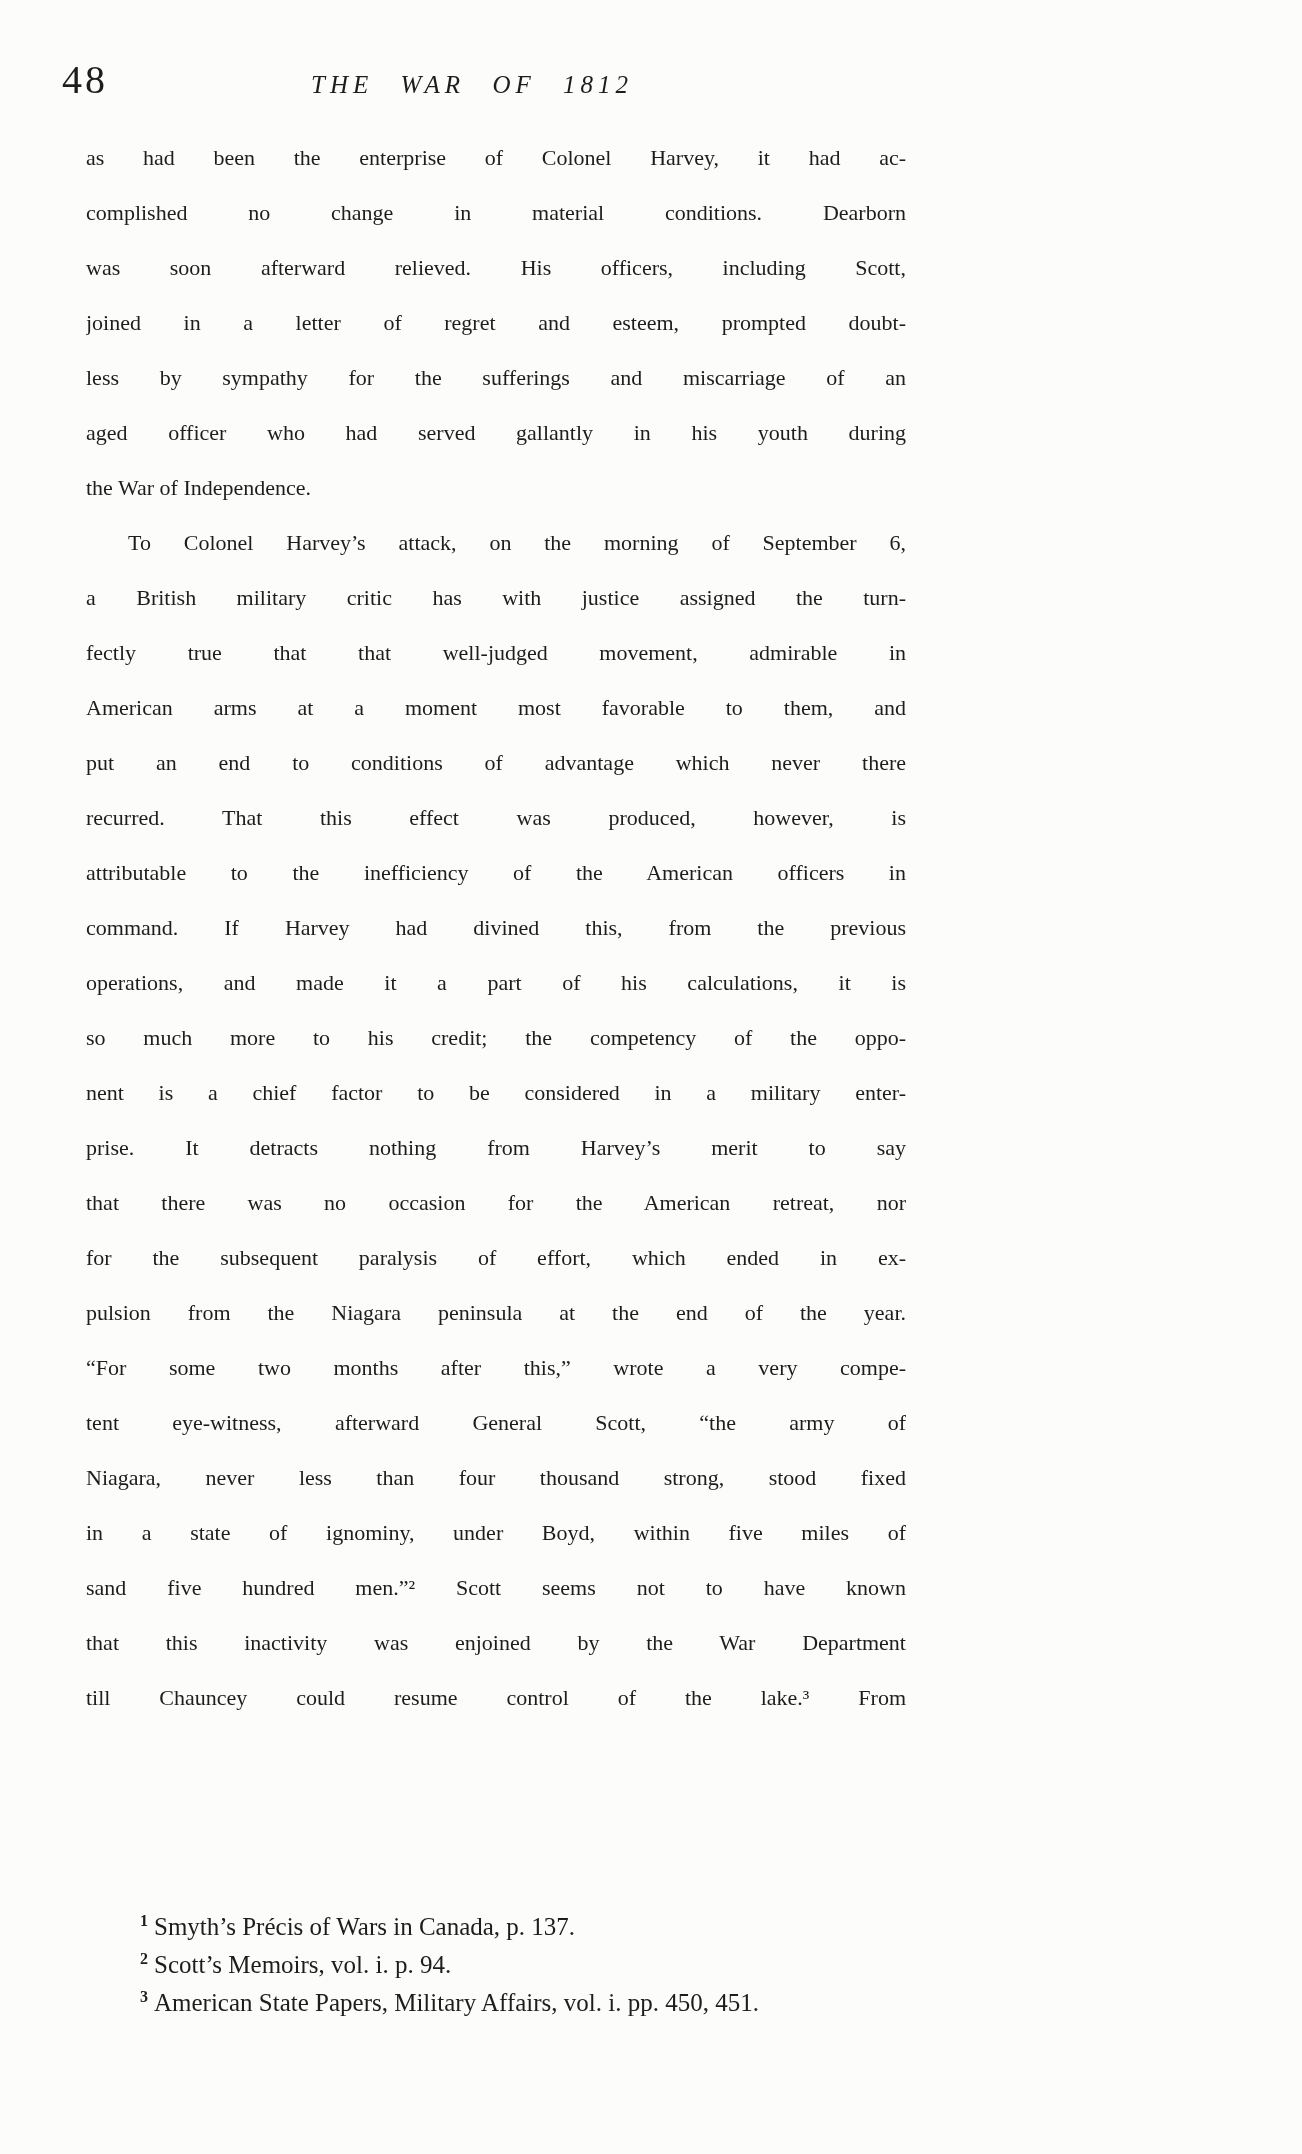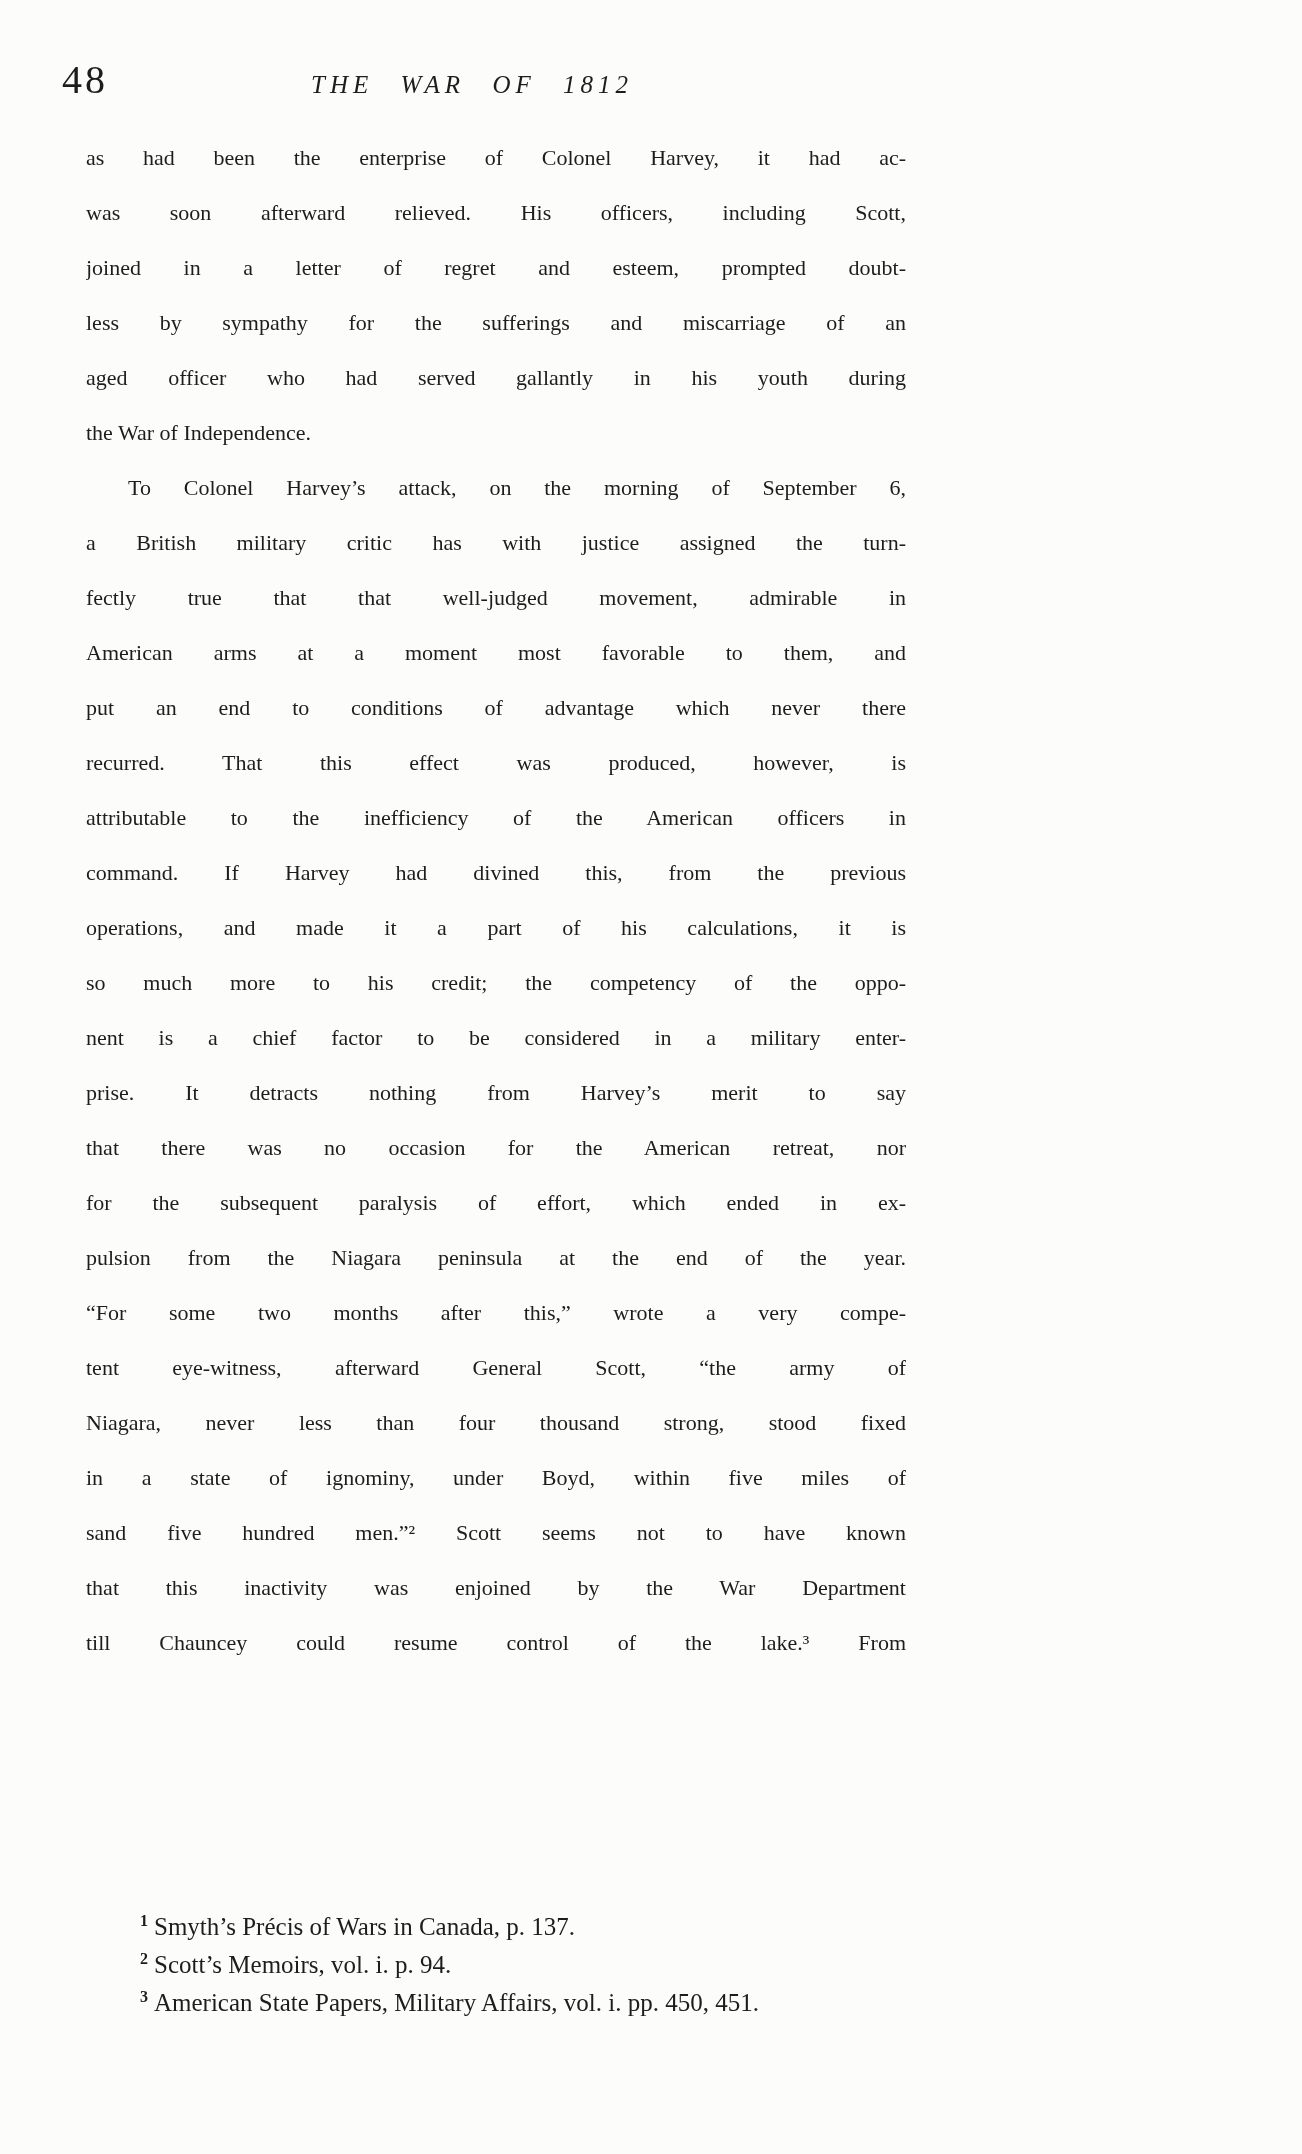--- a/index.html
+++ b/index.html
@@ -86,20 +86,21 @@
 
   <header class="page-header">
     <span class="page-number">48</span>
     <span class="running-title">THE WAR OF 1812</span>
     <span class="header-spacer"></span>
   </header>
 
   <main class="body-text" id="paragraphs">
       <div class="paragraph">
         <div class="line">as had been the enterprise of Colonel Harvey, it had ac-</div>
+        <div class="line">complished no change in material conditions.  Dearborn</div>
         <div class="line">was soon afterward relieved.  His officers, including Scott,</div>
         <div class="line">joined in a letter of regret and esteem, prompted doubt-</div>
         <div class="line">less by sympathy for the sufferings and miscarriage of an</div>
         <div class="line">aged officer who had served gallantly in his youth during</div>
         <div class="line last">the War of Independence.</div>
       </div>
       <div class="paragraph">
         <div class="line indent">To Colonel Harvey’s attack, on the morning of September 6,</div>
         <div class="line">a British military critic has with justice assigned the turn-</div>
         <div class="line">fectly true that that well-judged movement, admirable in</div>

